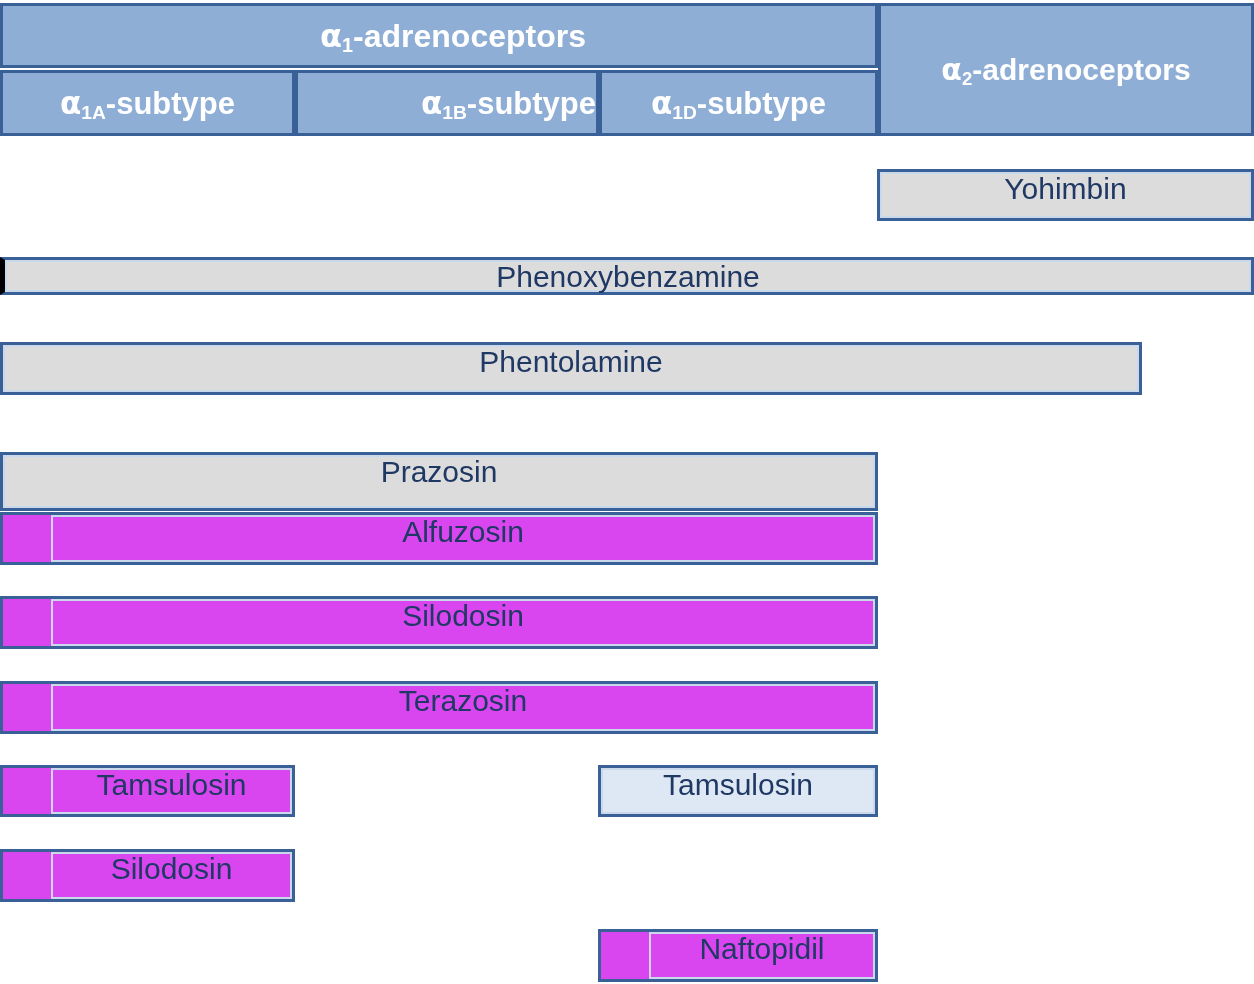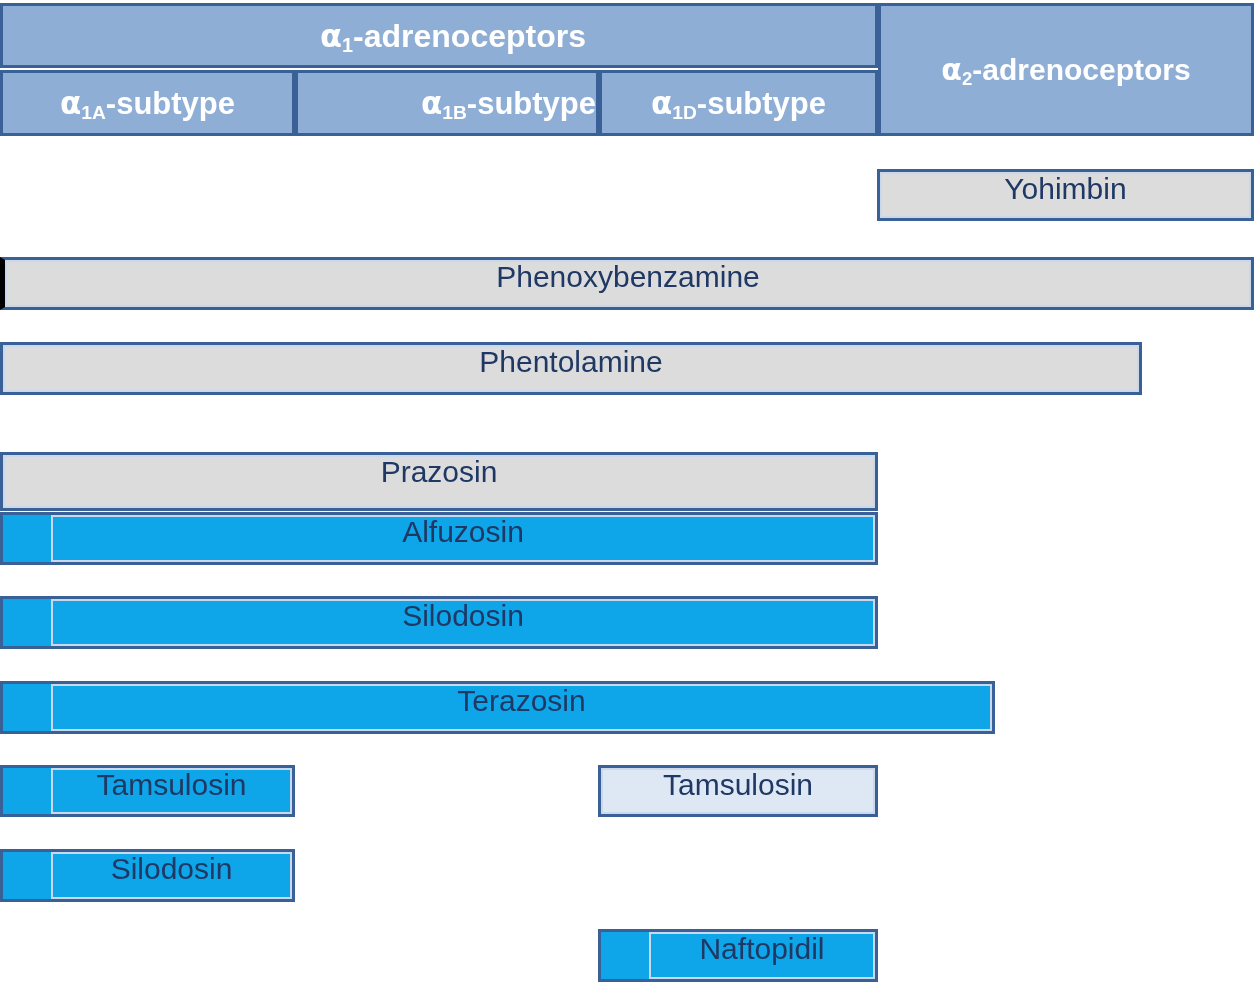--- a/index.html
+++ b/index.html
@@ -56,21 +56,21 @@
   .bar > .inner {
     box-sizing: border-box;
     width: 100%;
     height: 100%;
     border: 2px solid #C9D8EA;
     display: flex;
     align-items: flex-start;
     justify-content: center;
   }
   .fill-gray      { background: #DCDCDC; }
-  .fill-blue      { background: #0ea5e9; padding-left: 48px; }
+  .fill-blue      { background: #d946ef; padding-left: 48px; }
   .fill-paleblue  { background: #DEE8F4; }
   .leftblack      { border-left: 5px solid #000000; }
 
   
   sub { font-size: 0.62em; vertical-align: baseline; position: relative; top: 0.28em; }
   .greek { font-family: "DejaVu Sans", sans-serif; }
 </style>
 </head>
 <body>
 
@@ -105,21 +105,21 @@
       <span class="greek">α</span><sub>1D</sub><span>-subtype</span>
     </span>
   </div>
 
   <div id="bars-layer">
       <div class="bar fill-gray" style="left: 877px; top: 169px; width: 377px; height: 52px;">
         <div class="inner">
           <span>Yohimbin</span>
         </div>
       </div>
-      <div class="bar fill-gray leftblack" style="left: 0px; top: 257px; width: 1254px; height: 53px;">
+      <div class="bar fill-gray leftblack" style="left: 0px; top: 257px; width: 1254px; height: 38px;">
         <div class="inner">
           <span>Phenoxybenzamine</span>
         </div>
       </div>
       <div class="bar fill-gray" style="left: 0px; top: 342px; width: 1142px; height: 53px;">
         <div class="inner">
           <span>Phentolamine</span>
         </div>
       </div>
       <div class="bar fill-gray" style="left: 0px; top: 452px; width: 878px; height: 59px;">
@@ -130,21 +130,21 @@
       <div class="bar fill-blue" style="left: 0px; top: 512px; width: 878px; height: 53px;">
         <div class="inner">
           <span>Alfuzosin</span>
         </div>
       </div>
       <div class="bar fill-blue" style="left: 0px; top: 596px; width: 878px; height: 53px;">
         <div class="inner">
           <span>Silodosin</span>
         </div>
       </div>
-      <div class="bar fill-blue" style="left: 0px; top: 681px; width: 995px; height: 53px;">
+      <div class="bar fill-blue" style="left: 0px; top: 681px; width: 878px; height: 53px;">
         <div class="inner">
           <span>Terazosin</span>
         </div>
       </div>
       <div class="bar fill-blue" style="left: 0px; top: 765px; width: 295px; height: 52px;">
         <div class="inner">
           <span>Tamsulosin</span>
         </div>
       </div>
       <div class="bar fill-paleblue" style="left: 598px; top: 765px; width: 280px; height: 52px;">

